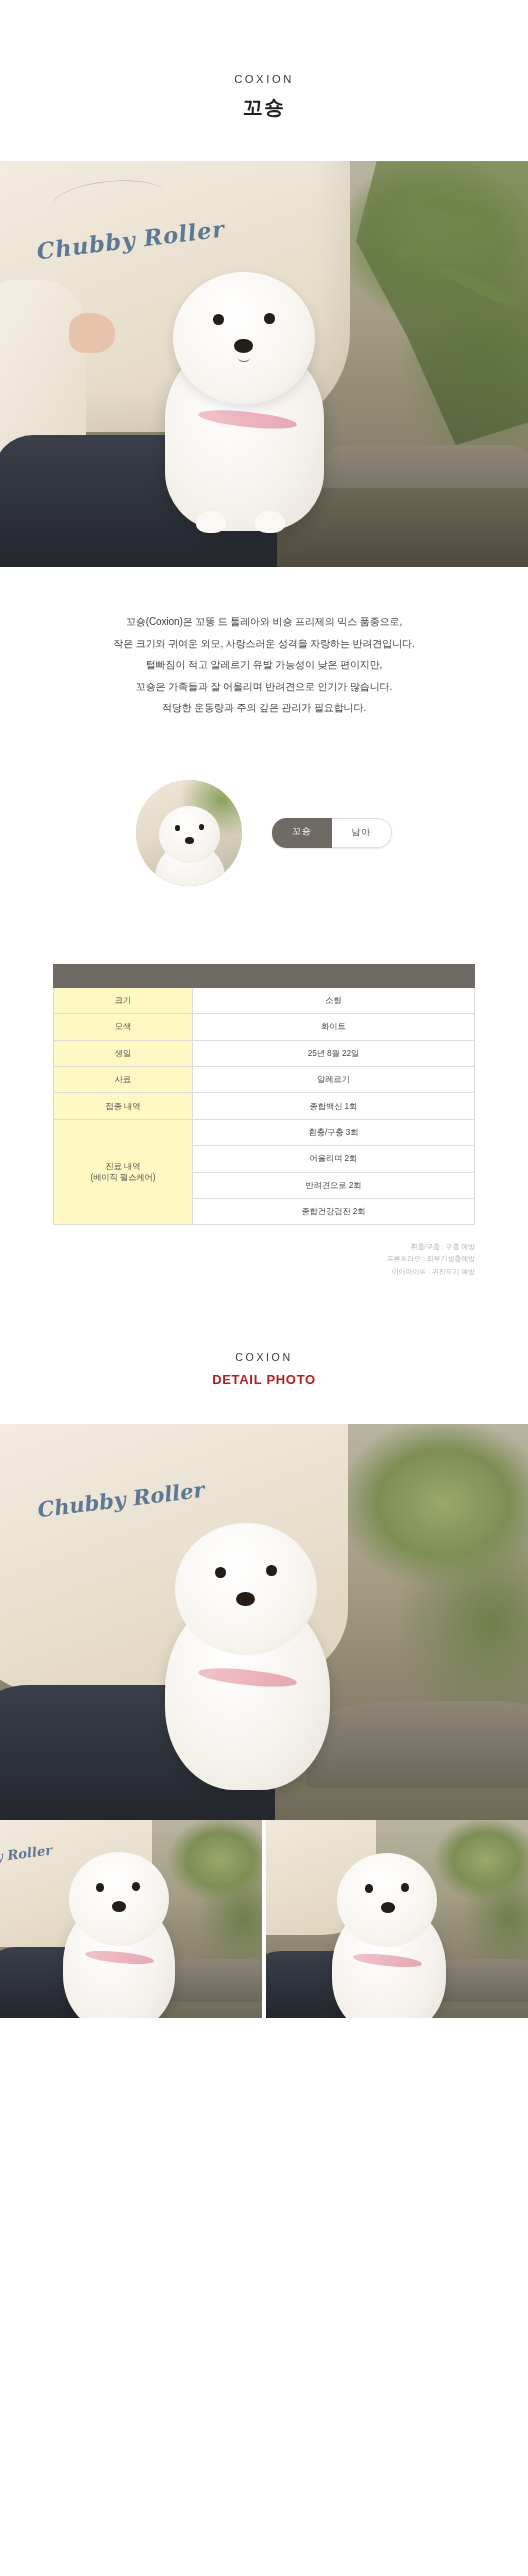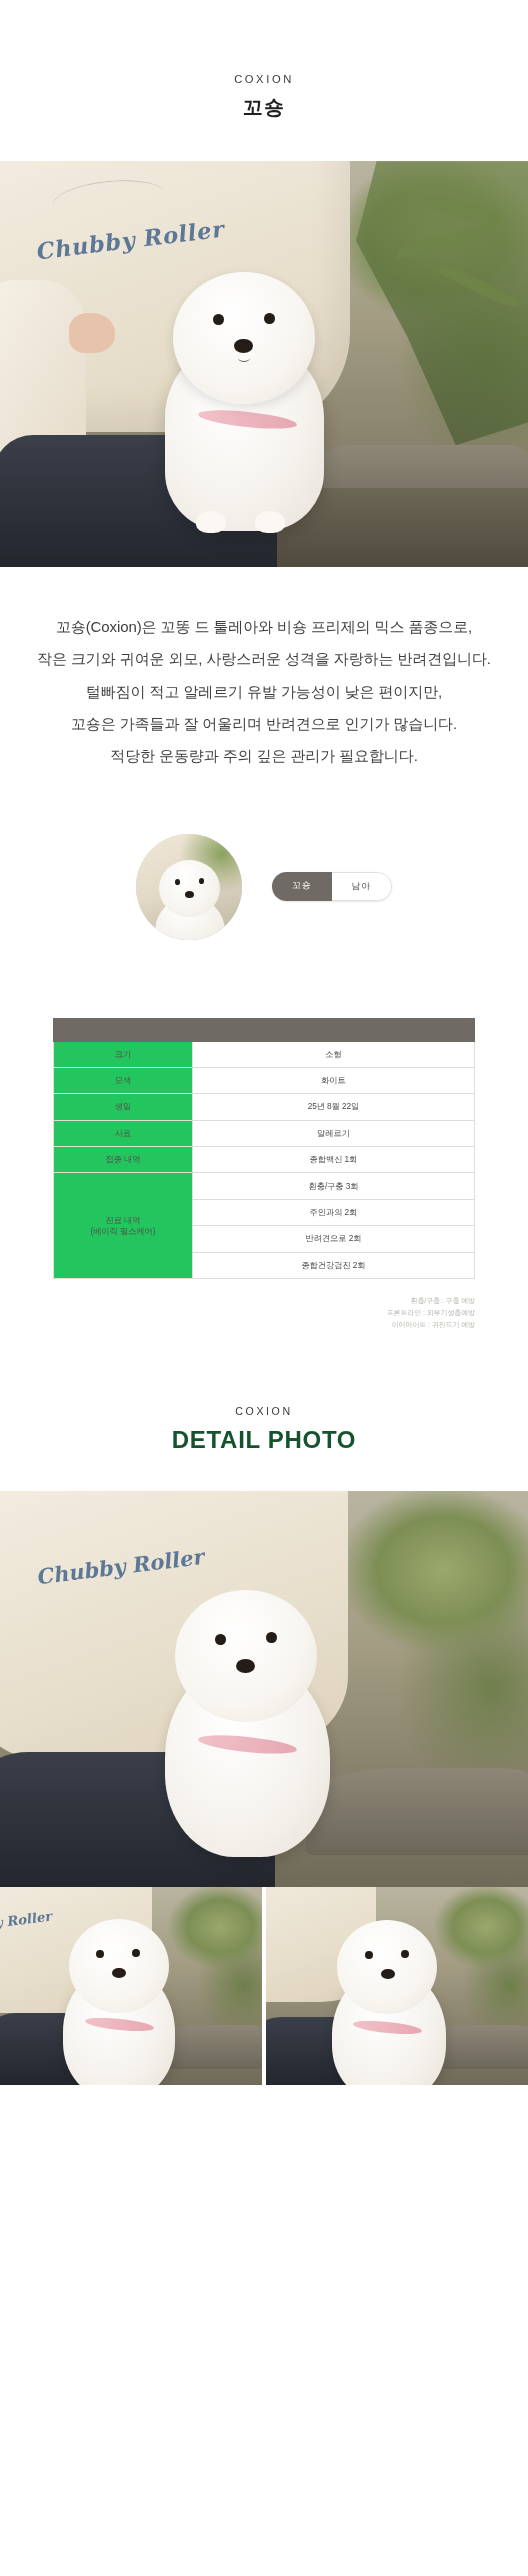--- a/index.html
+++ b/index.html
@@ -190,21 +190,21 @@
     bottom: 34px;
   }
   .hero .paw.l { left: 196px; }
   .hero .paw.r { left: 255px; }
 
   
   .description {
     padding: 44px 26.4px 48px;
     text-align: center;
     line-height: 2.15;
-    font-size: 15px;
+    font-size: 10px;
     color: #3f3f3f;
     letter-spacing: -0.1px;
   }
 
   
   .profile {
     display: flex;
     align-items: center;
     justify-content: center;
     gap: 30px;
@@ -290,21 +290,21 @@
     vertical-align: middle;
     letter-spacing: -0.1px;
   }
   table.info tr.head td {
     background: #6f6a63;
     height: 22.5px;
     border-color: #6f6a63;
   }
   table.info td.label {
     width: 33%;
-    background: #22c55e;
+    background: #fef9c3;
     color: #55504a;
   }
   .table-notes {
     padding: 9.2px 53px 0;
     text-align: right;
     font-size: 7px;
     line-height: 1.75;
     color: #b6b2ac;
     letter-spacing: -0.1px;
   }
@@ -314,24 +314,24 @@
     text-align: center;
     padding: 73px 0 37px;
   }
   .detail-head .sub {
     font-size: 10.6px;
     letter-spacing: 2.6px;
     color: #3a3a3a;
   }
   .detail-head .main {
     margin-top: 9.2px;
-    font-size: 24px;
+    font-size: 13px;
     font-weight: 700;
     letter-spacing: 0.7px;
-    color: #14532d;
+    color: #b91c1c;
   }
 
   
   .detail-big {
     width: 528px;
     height: 396px;
     position: relative;
     overflow: hidden;
   }
   .detail-row {
@@ -493,21 +493,21 @@
           <td>종합백신 1회</td>
         </tr>
         <tr>
           <td class="label" rowspan="4">
             <div style="white-space:pre-line;">진료 내역
 (베이직 펄스케어)</div>
           </td>
           <td>횐충/구충 3회</td>
         </tr>
         <tr>
-          <td>주인과의 2회</td>
+          <td>어울리며 2회</td>
         </tr>
         <tr>
           <td>반려견으로 2회</td>
         </tr>
         <tr>
           <td>종합건강검진 2회</td>
         </tr>
       </tbody>
     </table>
   </div>

